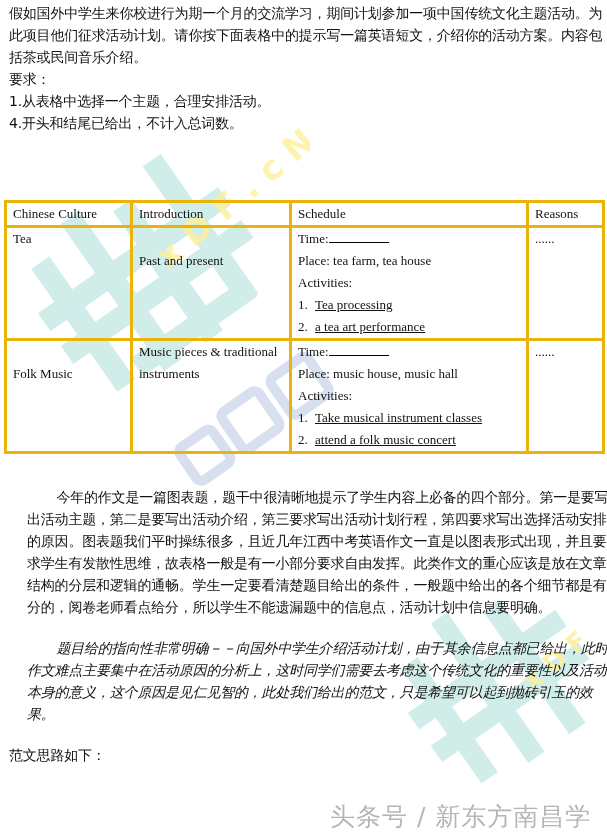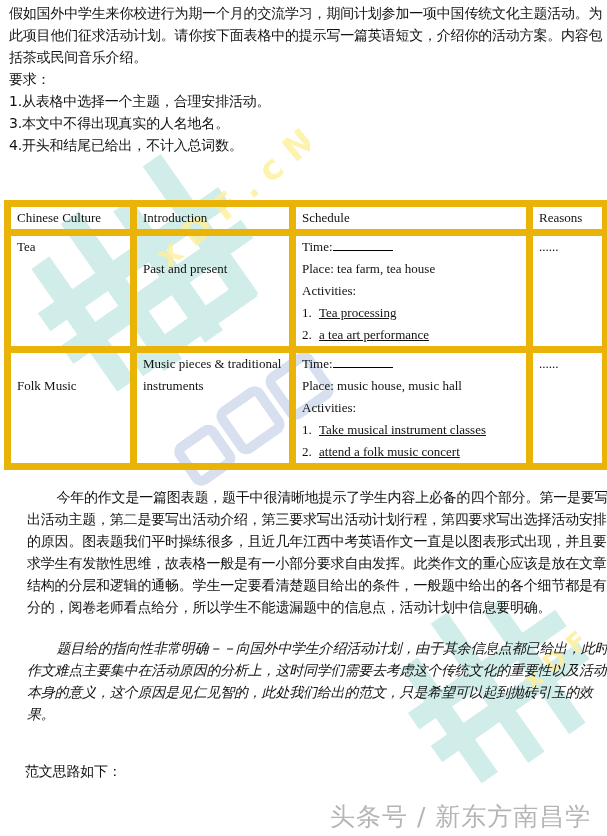--- a/index.html
+++ b/index.html
@@ -9,35 +9,35 @@
   }
   .cn { font-size: 14px; line-height: 22px; letter-spacing: -0.2px; }
   .intro { position: absolute; left: 9px; top: 2px; width: 594px; }
   .intro p { margin: 0; }
   table.plan {
     position: absolute; left: 4px; top: 200px; width: 598px;
     border-collapse: collapse; table-layout: fixed;
     font-family: "Liberation Serif", serif; font-size: 13px; color: #111;
   }
   table.plan td, table.plan th {
-    border: 7px solid #eab308; padding: 0 6px; vertical-align: top;
+    border: 3px solid #eab308; padding: 0 6px; vertical-align: top;
     font-weight: normal; text-align: left; line-height: 22px;
   }
   table.plan th { height: 22px; }
   td.mid { vertical-align: middle; }
   td.just { text-align: justify; text-align-last: left; }
   .blank { display: inline-block; width: 60px; border-bottom: 1px solid #000; height: 14px; vertical-align: baseline; }
   .li { padding-left: 0; text-decoration: underline; }
   .li .n { display: inline-block; width: 17px; }
   .analysis { position: absolute; left: 27px; width: 592px; }
   .analysis p { margin: 0; text-indent: 2.1em; }
   .a1 { top: 486px; }
   .a2 { top: 637px; font-style: italic; }
   .outline { position: absolute; left: 9px; top: 744px; width: 592px; }
-  .outline p { margin: 16px; }
+  .outline p { margin: 0; }
   .wm { position: absolute; pointer-events: none; }
   .footer-wm {
     position: absolute; left: 330px; top: 800px; font-size: 25px; color: rgba(120,120,120,0.55);
     letter-spacing: 1px; font-family: "DejaVu Sans", sans-serif;
   }
 </style>
 </head>
 <body>
 
 <svg class="wm" style="left:0;top:90px" width="310" height="380" viewBox="0 0 310 380">
@@ -71,21 +71,20 @@
   </g>
   <g fill="#fdf0a0" opacity="0.9" transform="rotate(-40 170 90)">
     <text x="130" y="110" font-size="26" font-family="DejaVu Sans, sans-serif" font-weight="bold">x D F</text>
   </g>
 </svg>
 
 <div class="intro cn">
   <p>假如国外中学生来你校进行为期一个月的交流学习，期间计划参加一项中国传统文化主题活动。为此项目他们征求活动计划。请你按下面表格中的提示写一篇英语短文，介绍你的活动方案。内容包括茶或民间音乐介绍。</p>
   <p>要求：</p>
   <p>1.从表格中选择一个主题，合理安排活动。</p>
-  <p>3.本文中不得出现真实的人名地名。</p>
   <p>4.开头和结尾已给出，不计入总词数。</p>
 </div>
 
 <table class="plan">
   <colgroup>
     <col style="width:126px">
       <col style="width:159px">
       <col style="width:237px">
       <col style="width:76px">
   </colgroup>

